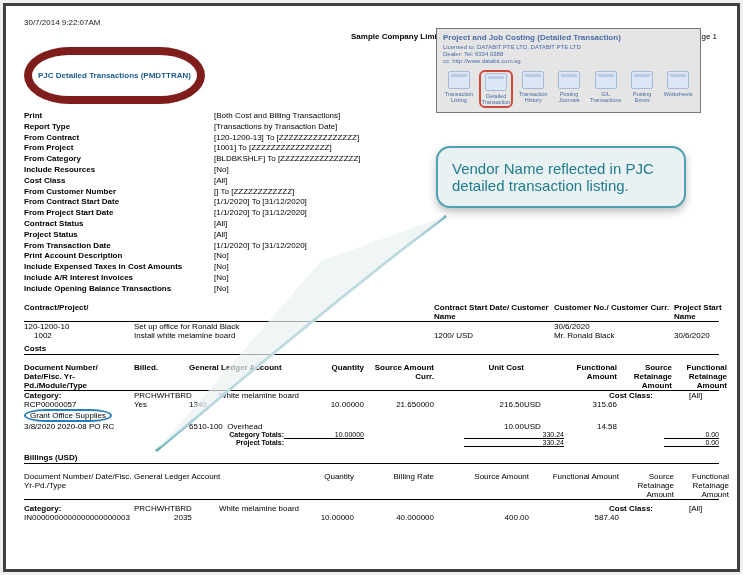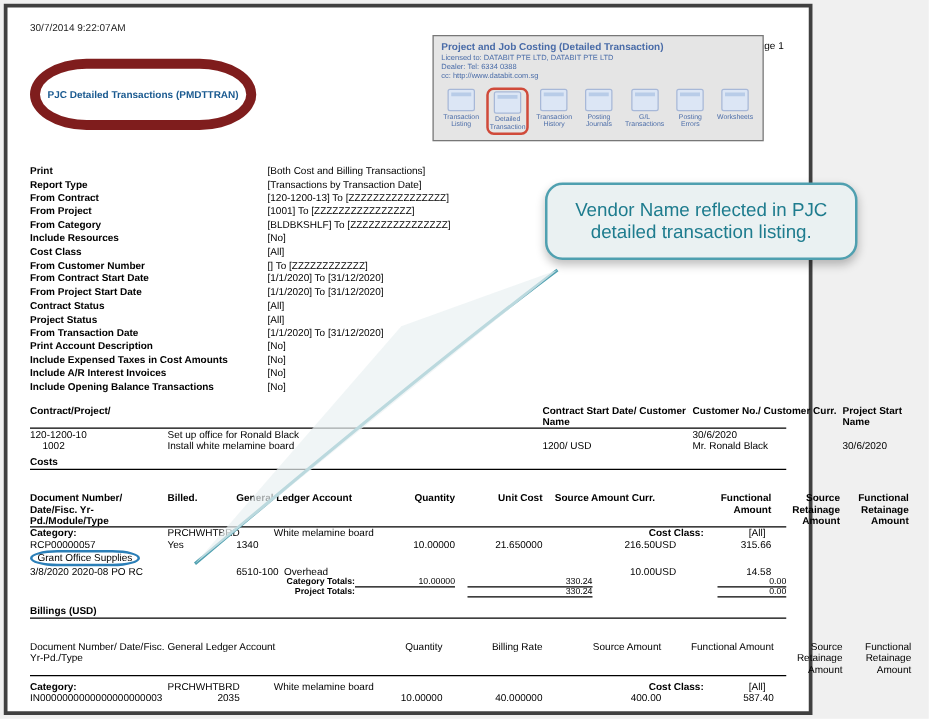--- a/index.html
+++ b/index.html
@@ -6,21 +6,21 @@
   body {
     font-family: Arial, sans-serif;
     background: #f0f0f0;
     width: 743px;
     height: 575px;
     overflow: hidden;
   }
   .page {
     background: #fff;
     border: 3px solid #404040;
-    width: 647px;
+    width: 737px;
     height: 569px;
     margin: 3px;
     position: relative;
     font-size: 8px;
     color: #000;
     padding: 12px 18px;
   }
   .topline { display:flex; gap:8px; }
   .datetime { color:#222; }
   .oval-title {
@@ -51,37 +51,36 @@
   .toolbar-icons { display:flex; gap:4px; }
   .tb-item {
     display:flex; flex-direction:column; align-items:center;
     width:36px;
     font-size:5.5px; color:#4a6ca8; text-align:center;
     padding:1px;
   }
   .tb-item.hl { border:2px solid #d04a3a; border-radius:6px; }
   .tb-ico { width:22px; height:18px; background:#dce6f5; border:1px solid #a7b8d8; border-radius:2px; position:relative; margin-bottom:2px;}
   .tb-ico:before { content:""; position:absolute; top:2px; left:2px; right:2px; height:3px; background:#b8cce8;}
-  .params { margin-top:28px; }
+  .params { margin-top:7px; }
   .params .row { display:flex; line-height:1.35;}
   .params .lbl { width:190px; font-weight:bold; }
-  .section-hdr { font-weight:bold; border-bottom:1px solid #000; padding-bottom:1px; margin-top:4px; margin-bottom:18px;}
+  .section-hdr { font-weight:bold; border-bottom:1px solid #000; padding-bottom:1px; margin-top:4px; margin-bottom:8px;}
   .r { text-align:right; }
   .speech {
     position:absolute;
     top:140px; left:430px;
     width:250px;
     background:#eaf1f2;
     border:2px solid #4fa0b0;
     border-radius:14px;
     box-shadow:0 4px 8px rgba(0,0,0,0.25);
     padding:12px 14px;
     color:#1e7c8e;
     font-size:15px;
-    text-align:center;
     font-family:"Segoe UI", Arial, sans-serif;
   }
   .speech-tail {
     position:absolute;
     top:205px; left:435px;
     width:0; height:0;
   }
   .speech-tail svg { position:absolute; top:0; left:-295px; }
   .vendor-oval {
     display:inline-block;
@@ -239,22 +238,22 @@
     <div>30/6/2020</div>
 
   </div>
 
   <div class="section-hdr">Costs</div>
   <div style="display:grid; grid-template-columns:110px 55px 115px 60px 70px 90px 25px 68px 55px 55px; font-weight:bold; border-bottom:1px solid #000;">
     <div>Document Number/ Date/Fisc. Yr-Pd./Module/Type</div>
     <div>Billed.</div>
     <div>General Ledger Account</div>
     <div class="r">Quantity</div>
+    <div class="r">Source Amount Curr.</div>
     <div class="r">Unit Cost</div>
-    <div class="r">Source Amount Curr.</div>
     <div></div>
     <div class="r">Functional Amount</div>
     <div class="r">Source Retainage Amount</div>
     <div class="r">Functional Retainage Amount</div>
   </div>
   <div style="display:grid; grid-template-columns:110px 85px 160px 1fr 80px 30px;">
     <div style="font-weight:bold">Category:</div>
     <div>PRCHWHTBRD</div>
     <div>White melamine board</div>
     <div></div>

